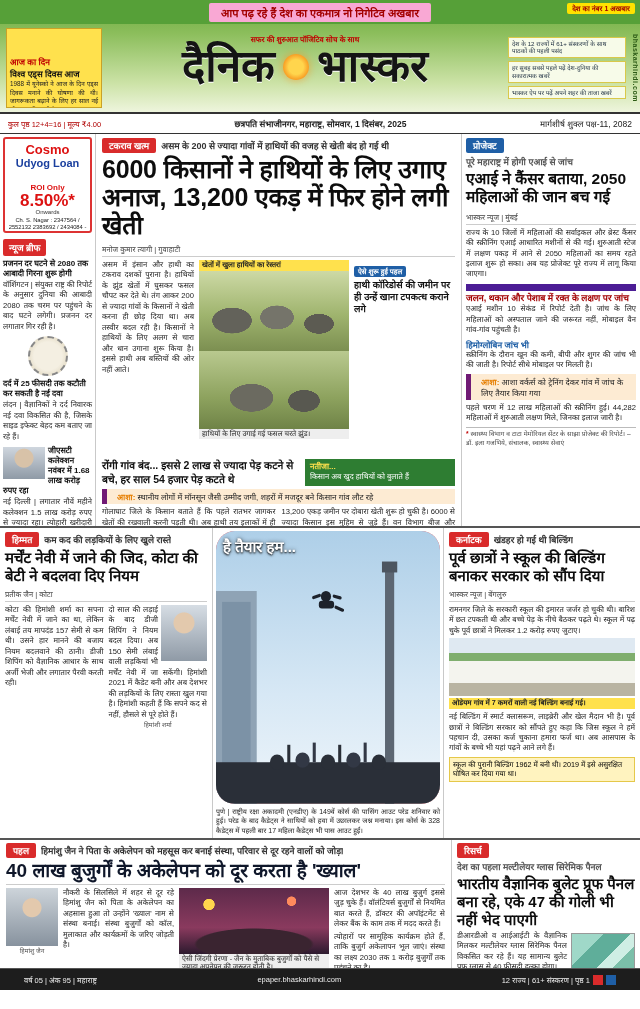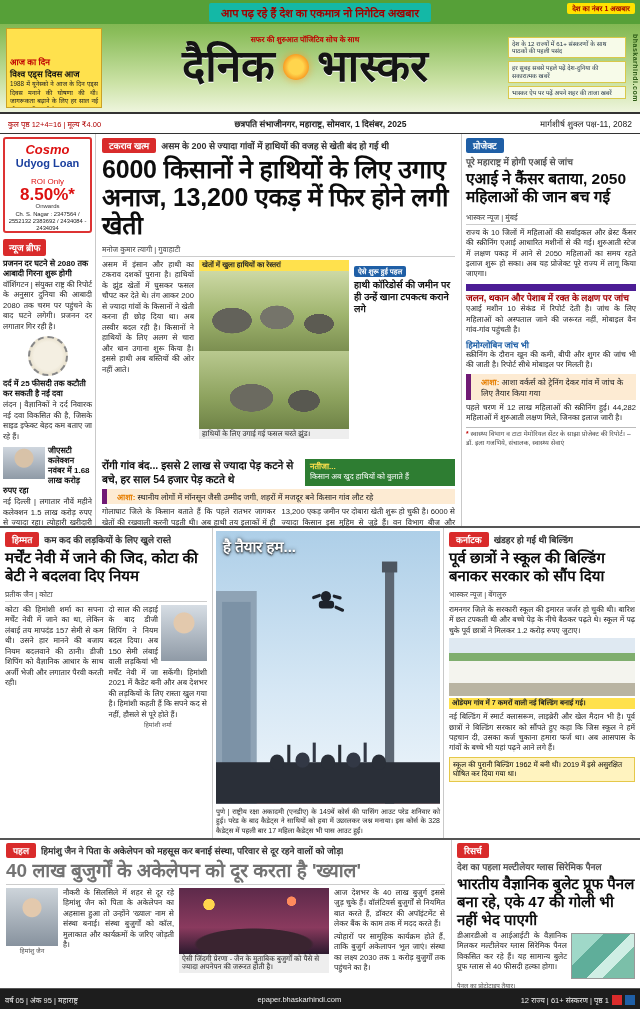--- a/index.html
+++ b/index.html
@@ -3,21 +3,21 @@
 <meta charset="utf-8">
 <style>
   *{margin:0;padding:0;box-sizing:border-box;}
   html,body{background:#9a9a9a;}
   body{font-family:"Liberation Sans","DejaVu Sans",sans-serif;}
   .page{width:640px;height:1009px;margin:0 auto;background:#fff;position:relative;overflow:hidden;}
 
   
   .hdr{height:112px;background:linear-gradient(180deg,#69a83d 0%,#8cbe5c 30%,#cde3a8 75%,#eef5dd 100%);position:relative;}
   .topstrip{height:24px;background:#56a038;display:flex;align-items:center;justify-content:center;position:relative;}
-  .banner-pill{background:#14b8a6;color:#a30000;font-weight:bold;font-size:11px;padding:2px 12px;border-radius:2px;}
+  .banner-pill{background:#f9a8d4;color:#a30000;font-weight:bold;font-size:11px;padding:2px 12px;border-radius:2px;}
   .corner-badge{position:absolute;right:5px;top:3px;background:#ffe200;color:#a30000;font-size:7px;font-weight:bold;padding:1px 5px;border-radius:2px;}
   .mast-row{display:flex;height:88px;padding:4px 14px 4px 6px;gap:6px;}
   .today-box{width:96px;background:#ffe14d;border:1px solid #c9a227;padding:3px;overflow:hidden;}
   .tb-label{color:#c00000;font-weight:bold;font-size:8.5px;margin-top:24px;}
   .tb-title{font-weight:bold;font-size:8.5px;color:#111;margin:1px 0;}
   .tb-body{font-size:6.3px;line-height:1.35;color:#222;text-align:justify;}
   .logo-wrap{flex:1;text-align:center;position:relative;padding-top:6px;}
   .tagline{font-size:7.5px;color:#c00000;font-weight:bold;margin-bottom:1px;}
   .logo-line{display:flex;align-items:center;justify-content:center;gap:8px;}
   .logo-txt{font-family:"Liberation Serif","DejaVu Serif",serif;font-weight:bold;font-size:44px;line-height:1;color:#141414;text-shadow:0 1px 0 #fff;}
@@ -38,28 +38,28 @@
   .kicker{font-size:9px;font-weight:bold;color:#333;overflow:hidden;white-space:nowrap;text-overflow:ellipsis;}
   .byline{font-size:7.5px;color:#444;border-bottom:1px solid #ccc;padding:2px 0;margin-bottom:3px;}
   .txt{font-size:7.6px;line-height:1.38;text-align:justify;color:#1a1a1a;}
   .cap{background:#ffe14d;font-size:7.2px;font-weight:bold;padding:1px 3px;color:#222;line-height:1.2;}
   .cap.plain{background:#eee;font-weight:normal;}
   .rule-v{border-right:1px solid #c9c9c9;}
 
   
   .row1{display:grid;grid-template-columns:96px 366px 1fr;height:394px;border-bottom:2px solid #555;}
   .row2{display:grid;grid-template-columns:212px 1fr 196px;height:312px;border-bottom:2px solid #555;}
-  .row3{display:grid;grid-template-columns:1fr 188px;height:149px;border-bottom:1px solid #555;}
+  .row3{display:grid;grid-template-columns:1fr 188px;height:129px;border-bottom:1px solid #555;}
 
   
   .leftcol{padding:3px;overflow:hidden;}
   .ad{border:2px solid #d33;border-radius:3px;text-align:center;padding:3px 2px;margin-bottom:4px;height:96px;overflow:hidden;background:#fff;}
-  .ad-brand{color:#d11;font-weight:bold;font-style:italic;font-size:13px;}
+  .ad-brand{color:#d11;font-weight:bold;font-size:13px;}
   .ad-prod{color:#1a3f9e;font-weight:bold;font-size:11px;}
-  .ad-roi{color:#d11;font-size:8px;font-weight:normal;margin-top:8px;}
+  .ad-roi{color:#d11;font-size:8px;font-weight:bold;margin-top:14px;}
   .ad-rate{color:#d11;font-size:17px;font-weight:800;line-height:1;}
   .ad-note{font-size:6px;color:#333;}
   .ad-contact{font-size:5.8px;color:#222;margin-top:2px;line-height:1.25;}
   .nb-head{background:#d92b2b;color:#fff;font-weight:bold;font-size:9px;padding:2px 6px;display:inline-block;border-radius:2px;margin-bottom:3px;}
   .nb-item{margin-bottom:4px;}
   .nb-title{font-weight:bold;font-size:8px;line-height:1.25;color:#111;margin-bottom:1px;}
   .stamp{width:40px;height:40px;border-radius:50%;border:2px dashed #888;margin:3px auto;background:radial-gradient(circle,#f4efe2 55%,#d9cfb4);}
   .nb-photo{width:42px;height:32px;float:left;margin:1px 3px 1px 0;background:radial-gradient(circle at 50% 35%,#d8c2a8 9px,transparent 10px),linear-gradient(180deg,#cfd6de,#8f9aa6);}
 
   
@@ -95,43 +95,43 @@
   .footnote .star{color:#c00000;font-weight:bold;}
 
   
   .himmat{padding:4px 5px;overflow:hidden;}
   .kicker2{font-size:9px;font-weight:bold;color:#555;}
   .headline-sm{font-size:15px;font-weight:800;line-height:1.2;color:#0d0d0d;margin:2px 0;}
   .him-cols{display:grid;grid-template-columns:1fr 1fr;gap:5px;}
   .portrait{width:46px;height:56px;float:right;margin:0 0 2px 3px;background:radial-gradient(circle at 50% 32%,#e3c9ad 10px,transparent 11px),linear-gradient(180deg,#d6dde4,#8f9aa6);}
   .pcap{font-size:6.3px;color:#555;text-align:center;clear:both;}
   .photocell{position:relative;border-left:1px solid #c9c9c9;border-right:1px solid #c9c9c9;padding:3px;display:flex;flex-direction:column;}
-  .bigphoto{flex:1;position:relative;overflow:hidden;background:#ef4444;}
+  .bigphoto{flex:1;position:relative;overflow:hidden;background:#ef4444;border-radius:19px;}
   .bigphoto svg{width:100%;height:100%;display:block;}
   .photo-title{position:absolute;top:5px;left:7px;color:#fff;font-size:15px;font-weight:800;text-shadow:0 1px 2px #000,0 0 4px #0008;}
   .photo-cap{font-size:7px;line-height:1.35;text-align:justify;color:#222;padding-top:3px;}
   .karn{padding:4px 5px;overflow:hidden;}
   .ph-building{height:58px;background:linear-gradient(180deg,#dfe9f2 0 26%,#7fae6e 26% 40%,#f4f4ee 40% 78%,#b9b4a2 78% 100%);margin:2px 0;}
   .yellow-note{background:#fff3bf;border:1px solid #e5c84a;font-size:7.2px;padding:2px 3px;margin-top:3px;line-height:1.3;}
 
   
   .pahal{padding:3px 6px;overflow:hidden;border-right:1px solid #c9c9c9;}
-  .headline-lg{font-size:19px;font-weight:800;color:#737373;line-height:1.15;margin:1px 0 3px;border-bottom:1px solid #ccc;padding-bottom:2px;}
+  .headline-lg{font-size:19px;font-weight:800;color:#0f172a;line-height:1.15;margin:1px 0 3px;border-bottom:1px solid #ccc;padding-bottom:2px;}
   .pahal-grid{display:grid;grid-template-columns:52px 1fr 150px 1fr;gap:5px;height:92px;overflow:hidden;}
   .portrait2{width:100%;height:58px;background:radial-gradient(circle at 50% 34%,#e3c9ad 9px,transparent 10px),linear-gradient(180deg,#cdd4da,#87929e);}
   .ph-event{height:66px;background:
     radial-gradient(circle 6px at 20% 25%,#ffd54d 90%,transparent),
     radial-gradient(circle 5px at 75% 20%,#ff8a5c 90%,transparent),
     radial-gradient(ellipse 60px 16px at 50% 85%,#3a2430 95%,transparent),
     linear-gradient(180deg,#5d2a4a 0%,#8a3a5e 60%,#2c1a2e 100%);}
   .research{padding:3px 5px;overflow:hidden;}
   .ph-panel{width:64px;height:46px;float:right;margin:2px 0 2px 4px;background:linear-gradient(135deg,#9fd8c8 0 30%,#5fae9a 30% 55%,#cfeee4 55% 70%,#7bbfa9 70%);border:1px solid #999;}
 
   
-  .footer{height:21px;background:#1d1d1d;color:#eee;display:flex;align-items:center;justify-content:space-between;padding:0 5px;font-size:7.5px;}
+  .footer{height:21px;background:#1d1d1d;color:#eee;display:flex;align-items:center;justify-content:space-between;padding:0 24px;font-size:7.5px;}
   .footer .chips{display:flex;gap:3px;align-items:center;}
   .chip{width:10px;height:10px;display:inline-block;}
   .chip.red{background:#d92b2b;}
   .chip.blue{background:#1f5fa6;}
 </style>
 </head>
 <body>
 
 <div class="page">
 

